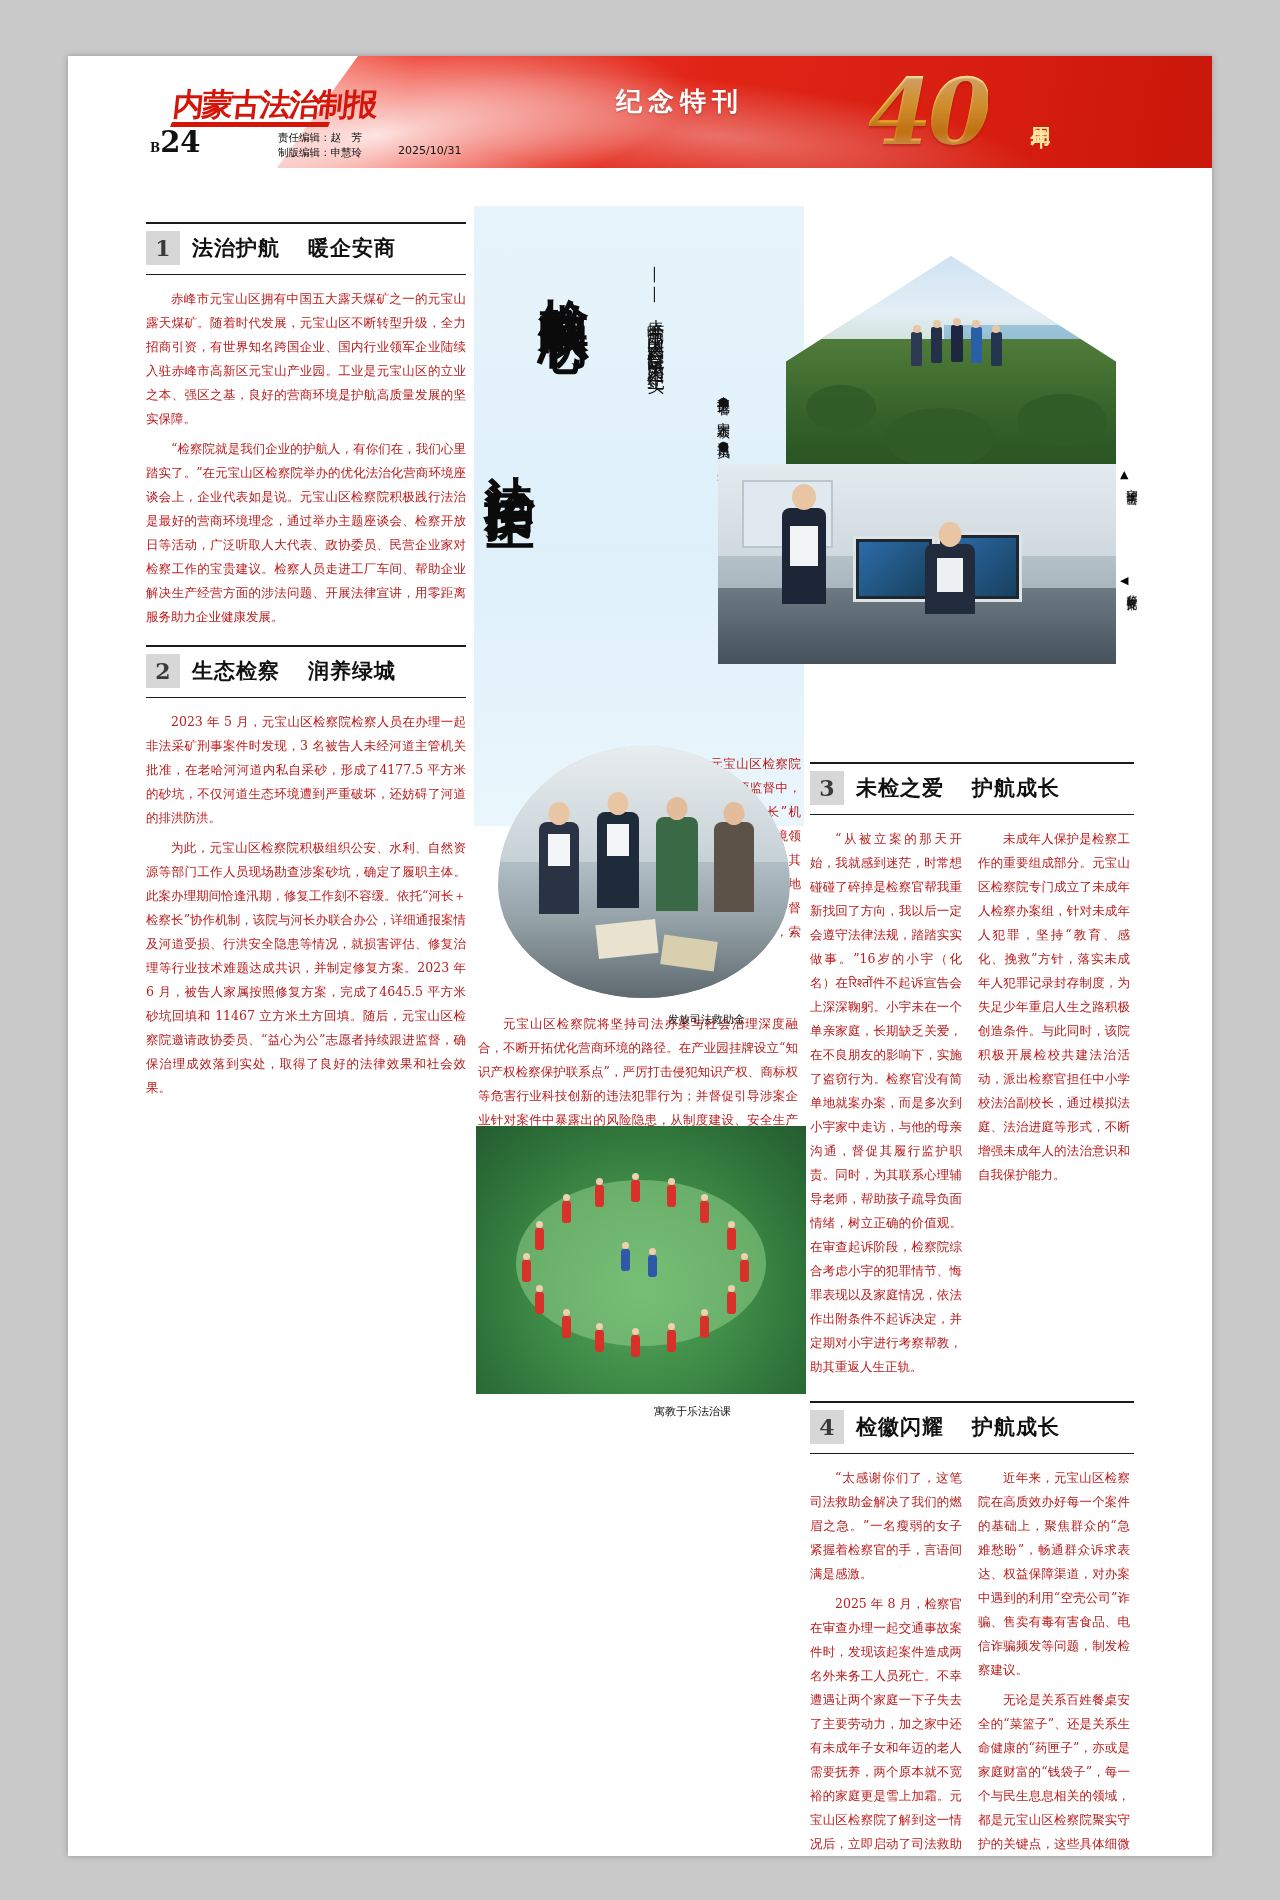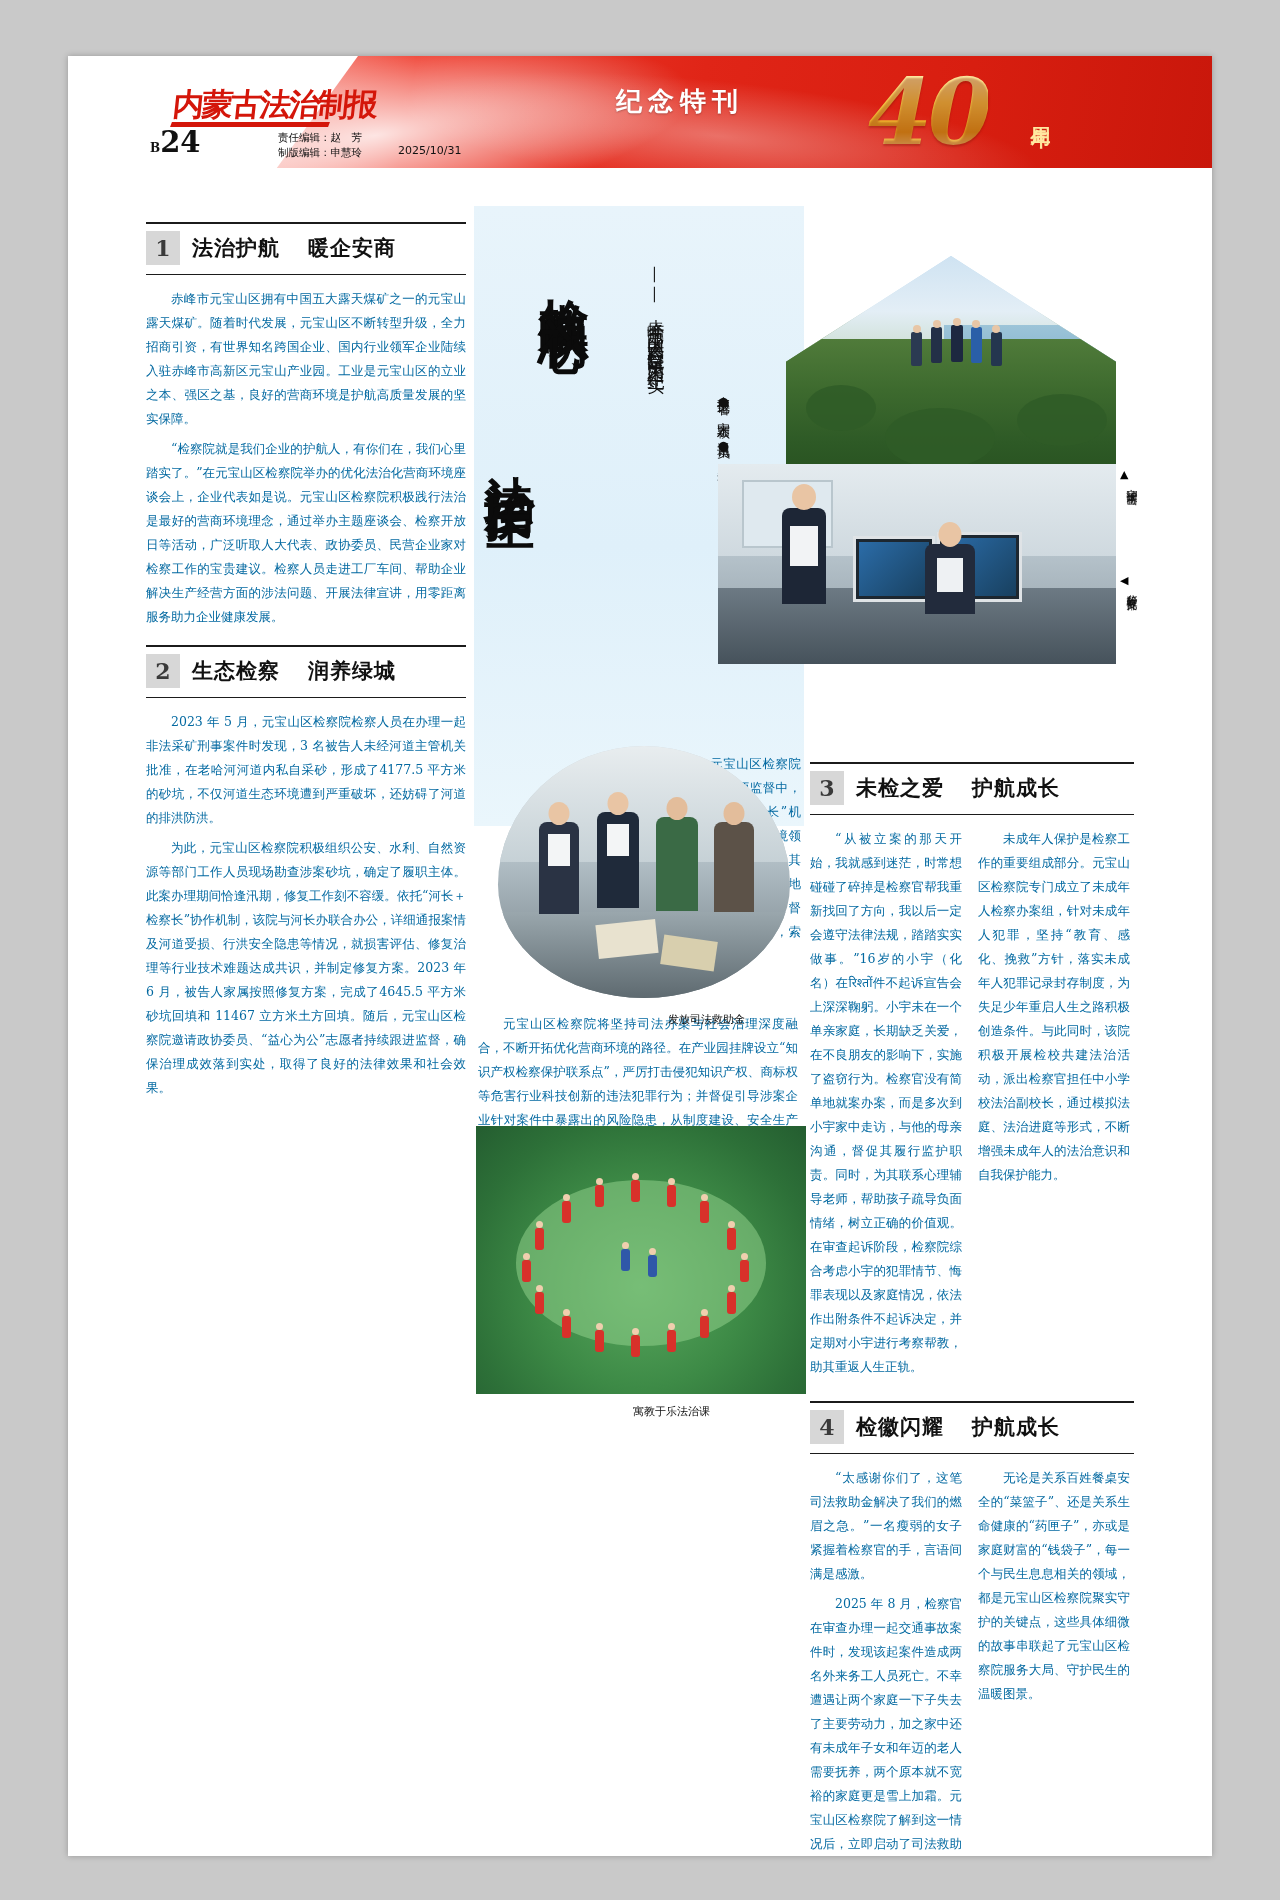--- a/index.html
+++ b/index.html
@@ -123,21 +123,21 @@
     font-size:22px;font-weight:bold;
     display:flex;align-items:center;justify-content:center;
   }
   .sec-t1,.sec-t2{
     font-family:"DejaVu Serif","Liberation Serif",serif;
     font-size:21px;font-weight:bold;color:#111;letter-spacing:1px;
   }
   .sec-t2{margin-left:16px;}
   .body-text{
     font-family:"DejaVu Serif","Liberation Serif",serif;
-    font-size:12.5px;line-height:1.92;color:#0369a1;
+    font-size:12.5px;line-height:1.92;color:#b91c1c;
     text-align:justify;
     text-indent:2em;
     margin:0 0 6px 0;
   }
   
   .center-panel{
     position:absolute;left:406px;top:150px;width:330px;height:620px;
     background:linear-gradient(180deg,#e8f4fb 0%,#dff0fa 55%,#eaf6fc 100%);
   }
   .vtitle{
@@ -310,20 +310,21 @@
       <div class="sec-t1">检徽闪耀</div>
       <div class="sec-t2">护航成长</div>
     </div>
     <div style="display:flex;gap:16px;">
       <div style="width:152px;">
         <p class="body-text">“太感谢你们了，这笔司法救助金解决了我们的燃眉之急。”一名瘦弱的女子紧握着检察官的手，言语间满是感激。</p>
         <p class="body-text">2025 年 8 月，检察官在审查办理一起交通事故案件时，发现该起案件造成两名外来务工人员死亡。不幸遭遇让两个家庭一下子失去了主要劳动力，加之家中还有未成年子女和年迈的老人需要抚养，两个原本就不宽裕的家庭更是雪上加霜。元宝山区检察院了解到这一情况后，立即启动了司法救助程序，对距离当事人所在地1500公里外的案件被害人近亲属开展司法救助。</p>
 
       </div>
       <div style="width:152px;">
+        <p class="body-text">近年来，元宝山区检察院在高质效办好每一个案件的基础上，聚焦群众的“急难愁盼”，畅通群众诉求表达、权益保障渠道，对办案中遇到的利用“空壳公司”诈骗、售卖有毒有害食品、电信诈骗频发等问题，制发检察建议。</p>
         <p class="body-text">无论是关系百姓餐桌安全的“菜篮子”、还是关系生命健康的“药匣子”，亦或是家庭财富的“钱袋子”，每一个与民生息息相关的领域，都是元宝山区检察院聚实守护的关键点，这些具体细微的故事串联起了元宝山区检察院服务大局、守护民生的温暖图景。</p>
 
       </div>
     </div>
   </div>
 
   <div class="diamond">
     <div class="diamond-inner">
       <div class="dg-sky"></div>
       <div class="dg-water"></div>
@@ -416,17 +417,17 @@
     <div class="kid" style="left:58%;top:76%;"></div>
     <div class="kid" style="left:47%;top:78%;"></div>
     <div class="kid" style="left:36%;top:76%;"></div>
     <div class="kid" style="left:26%;top:71%;"></div>
     <div class="kid" style="left:18%;top:62%;"></div>
     <div class="kid" style="left:14%;top:50%;"></div>
     <div class="kid" style="left:18%;top:38%;"></div>
     <div class="kid" style="left:44%;top:46%;background:#2f58a8;"></div>
     <div class="kid" style="left:52%;top:48%;background:#2f58a8;"></div>
   </div>
-  <div class="cap" style="position:absolute;left:565px;top:1348px;">
+  <div class="cap" style="position:absolute;left:586px;top:1348px;">
     <span>寓教于乐法治课</span>
   </div>
 
 </div>
 
 </body></html>

